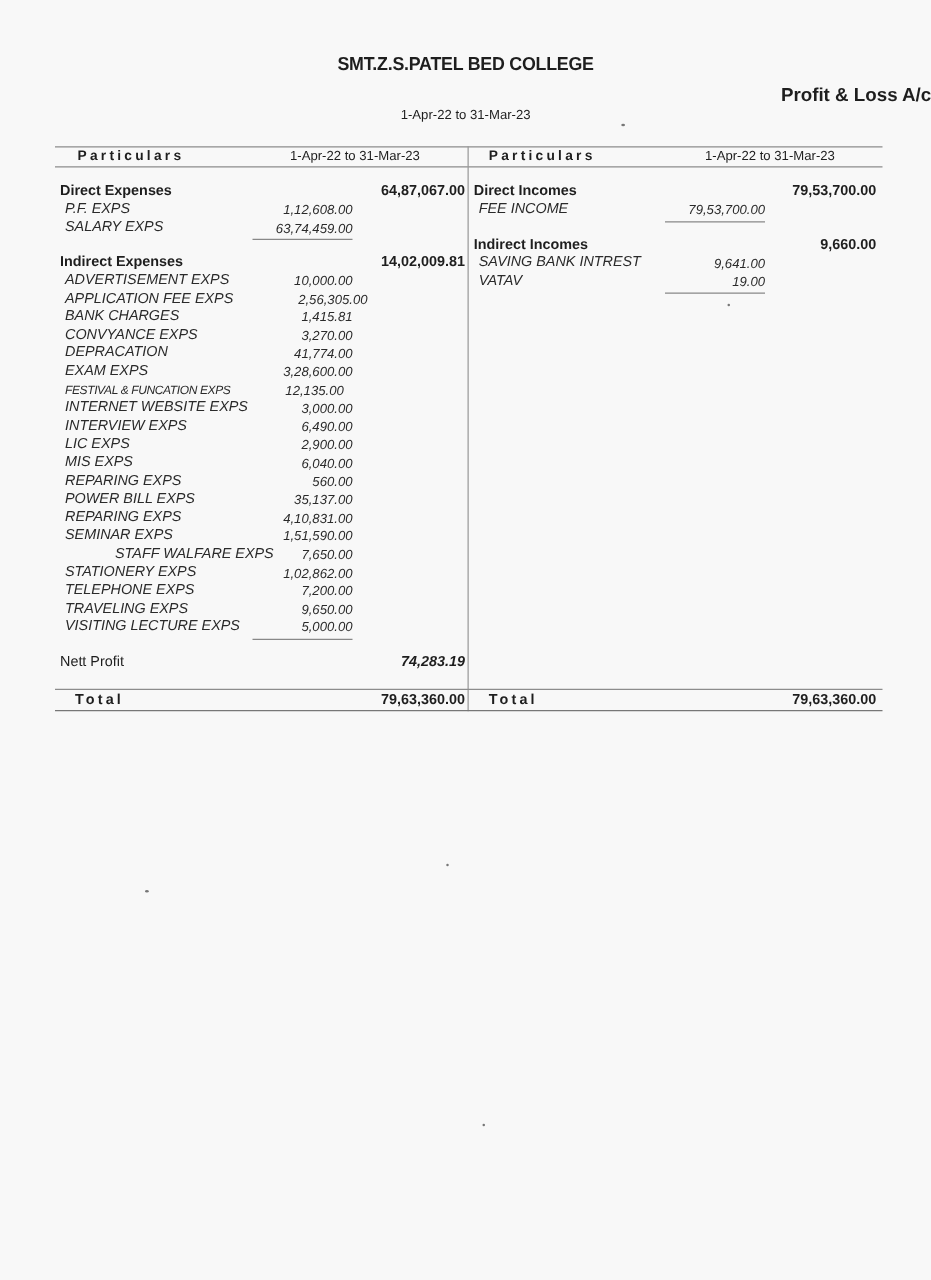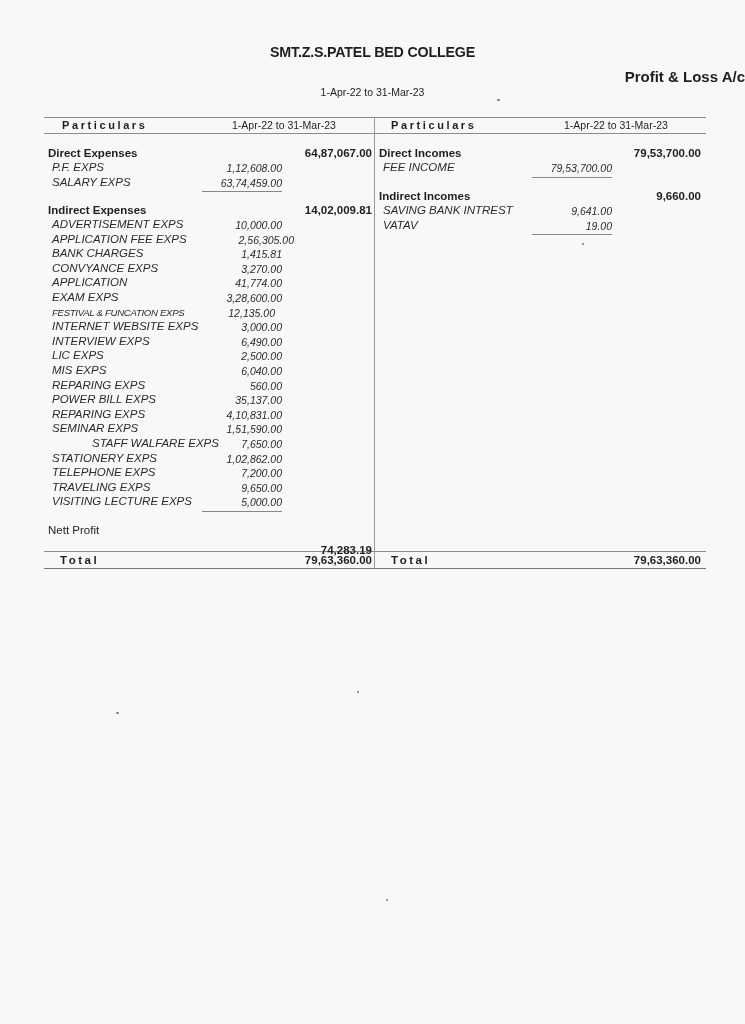--- a/index.html
+++ b/index.html
@@ -64,32 +64,32 @@
   <div class="grp-amt" style="left:252px; top:204px;">14,02,009.81</div>
   <div id="left-indirect-items">
       <div class="item" style="left: 52px; top: 218px;">ADVERTISEMENT EXPS</div>
       <div class="item-amt" style="left: 182px; top: 219px;">10,000.00</div>
       <div class="item" style="left: 52px; top: 232.6px; text-align: center;">APPLICATION FEE EXPS</div>
       <div class="item-amt" style="left: 194px; top: 233.6px; font-style: italic;">2,56,305.00</div>
       <div class="item" style="left: 52px; top: 247.2px;">BANK CHARGES</div>
       <div class="item-amt" style="left: 182px; top: 248.2px;">1,415.81</div>
       <div class="item" style="left: 52px; top: 261.8px; font-style: italic;">CONVYANCE EXPS</div>
       <div class="item-amt" style="left: 182px; top: 262.8px;">3,270.00</div>
-      <div class="item" style="left: 52px; top: 276.4px;">APPLICATION</div>
+      <div class="item" style="left: 52px; top: 276.4px;">DEPRACATION</div>
       <div class="item-amt" style="left: 182px; top: 277.4px;">41,774.00</div>
       <div class="item" style="left: 52px; top: 291px;">EXAM EXPS</div>
       <div class="item-amt" style="left: 182px; top: 292px;">3,28,600.00</div>
       <div class="item small" style="left: 52px; top: 306.6px;">FESTIVAL &amp; FUNCATION EXPS</div>
       <div class="item-amt" style="left: 175px; top: 306.6px; font-style: italic;">12,135.00</div>
       <div class="item" style="left: 52px; top: 320.2px;">INTERNET WEBSITE EXPS</div>
       <div class="item-amt" style="left: 182px; top: 321.2px;">3,000.00</div>
       <div class="item" style="left: 52px; top: 334.8px;">INTERVIEW EXPS</div>
       <div class="item-amt" style="left: 182px; top: 335.8px;">6,490.00</div>
       <div class="item" style="left: 52px; top: 349.4px;">LIC EXPS</div>
-      <div class="item-amt" style="left: 182px; top: 350.4px;">2,500.00</div>
+      <div class="item-amt" style="left: 182px; top: 350.4px;">2,900.00</div>
       <div class="item" style="left: 52px; top: 364px;">MIS EXPS</div>
       <div class="item-amt" style="left: 182px; top: 365px;">6,040.00</div>
       <div class="item" style="left: 52px; top: 378.6px;">REPARING EXPS</div>
       <div class="item-amt" style="left: 182px; top: 379.6px;">560.00</div>
       <div class="item" style="left: 52px; top: 393.2px;">POWER BILL EXPS</div>
       <div class="item-amt" style="left: 182px; top: 394.2px;">35,137.00</div>
       <div class="item" style="left: 52px; top: 407.8px;">REPARING EXPS</div>
       <div class="item-amt" style="left: 182px; top: 408.8px;">4,10,831.00</div>
       <div class="item" style="left: 52px; top: 422.4px;">SEMINAR EXPS</div>
       <div class="item-amt" style="left: 182px; top: 423.4px;">1,51,590.00</div>
@@ -100,21 +100,21 @@
       <div class="item" style="left: 52px; top: 466.2px;">TELEPHONE EXPS</div>
       <div class="item-amt" style="left: 182px; top: 467.2px;">7,200.00</div>
       <div class="item" style="left: 52px; top: 480.8px;">TRAVELING EXPS</div>
       <div class="item-amt" style="left: 182px; top: 481.8px;">9,650.00</div>
       <div class="item" style="left: 52px; top: 495.4px;">VISITING LECTURE EXPS</div>
       <div class="item-amt" style="left: 182px; top: 496.4px;">5,000.00</div>
       <div class="uline" style="left: 202px; width: 80px; top: 511px;"></div>
     </div>
 
   <div class="plain" style="left:48px; top:524px;">Nett Profit</div>
-  <div class="grp-amt" style="left:252px; top:524px; margin-top:20px;">74,283.19</div>
+  <div class="grp-amt" style="left:252px; top:524px; font-style:italic;">74,283.19</div>
 
   <div class="total" style="left:60px; top:554px;">Total</div>
   <div class="grp-amt" style="left:252px; top:554px;">79,63,360.00</div>
 
   <div class="grp" style="left:379px; top:147px;">Direct Incomes</div>
   <div class="grp-amt" style="left:581px; top:147px;">79,53,700.00</div>
   <div id="right-direct-items">
       <div class="item" style="left: 383px; top: 161px;">FEE INCOME</div>
       <div class="item-amt" style="left: 512px; top: 162px;">79,53,700.00</div>
       <div class="uline" style="left: 532px; width: 80px; top: 176.5px;"></div>

